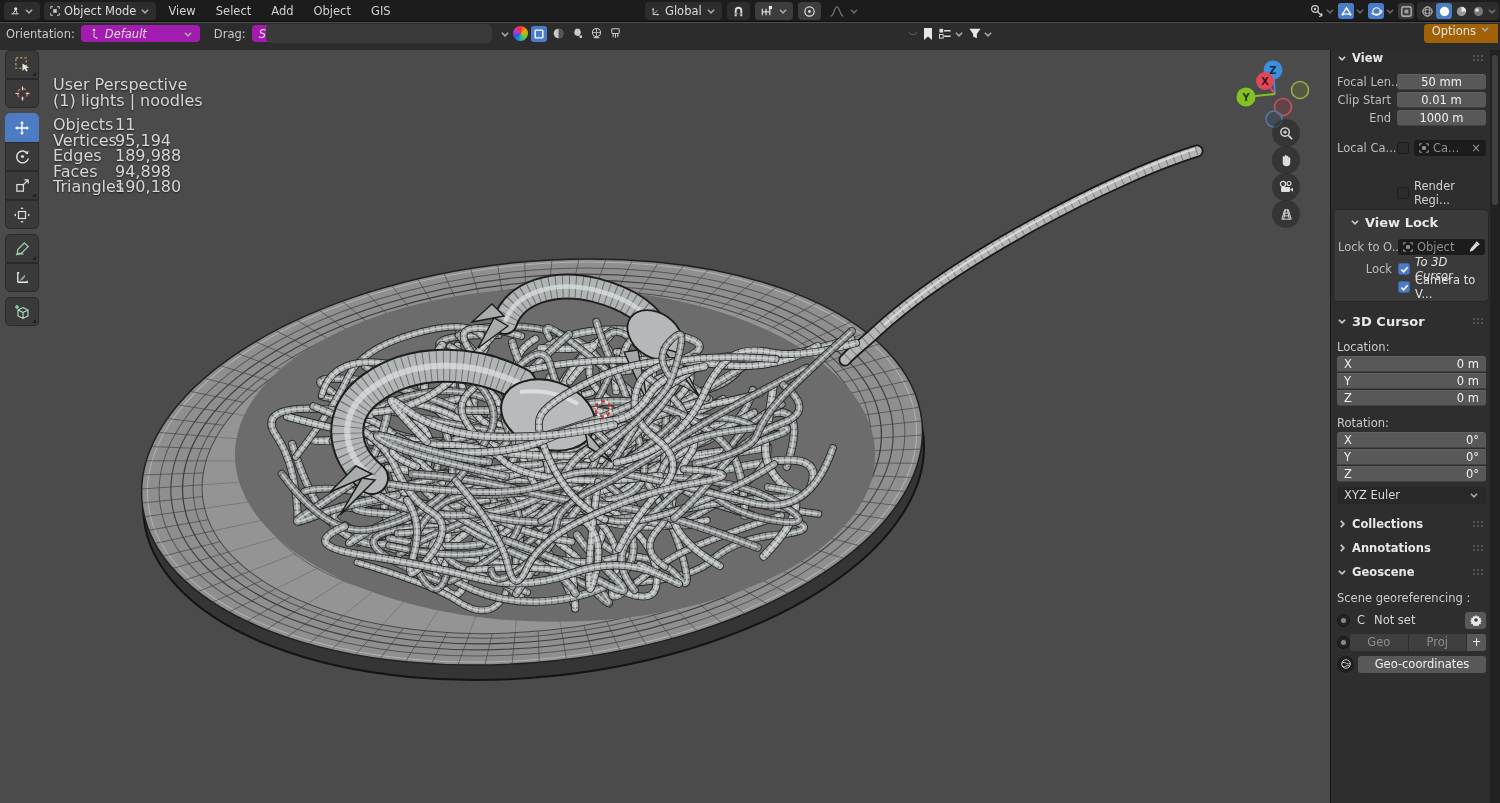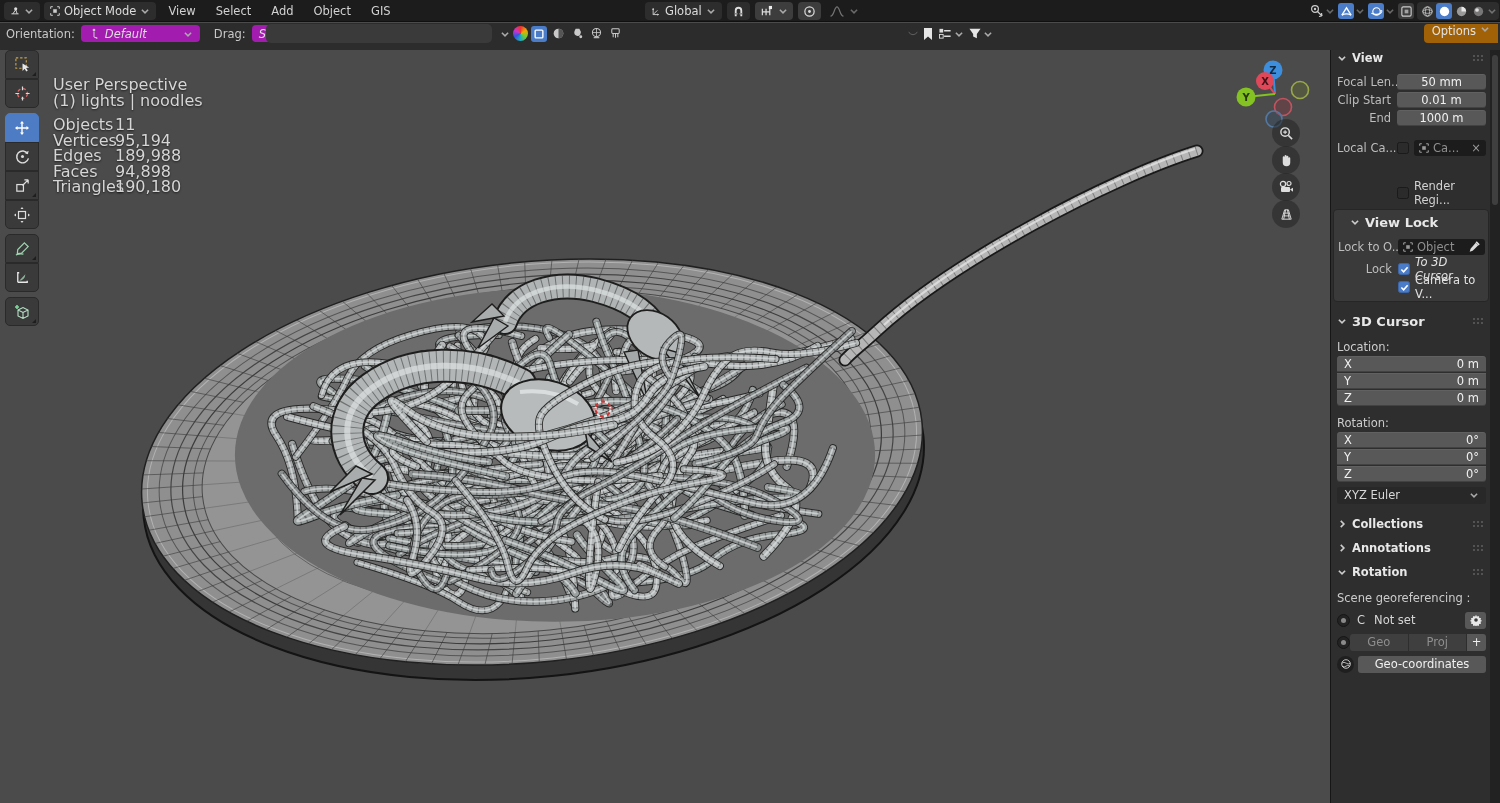--- a/index.html
+++ b/index.html
@@ -1267,21 +1267,21 @@
               <circle cx="6" cy="6" r="1"></circle>
               <circle cx="10" cy="6" r="1"></circle>
             </g>
           </svg>
       </div>
 
       <div class="sec-head" style="margin-top:6px;">
         <svg class="chev" width="9" height="9" viewBox="0 0 8 8">
             <path d="M1.5 3 L4 5.5 L6.5 3" stroke="#ccc" stroke-width="1.3" fill="none"></path>
           </svg>
-        <span style="font-weight:bold;font-size:11.5px;">Rotation</span>
+        <span style="font-weight:bold;font-size:11.5px;">Geoscene</span>
         <svg class="grip" width="14" height="8" viewBox="0 0 14 8">
             <g fill="#8a8a8a">
               <circle cx="2" cy="2" r="1"></circle>
               <circle cx="6" cy="2" r="1"></circle>
               <circle cx="10" cy="2" r="1"></circle>
               <circle cx="2" cy="6" r="1"></circle>
               <circle cx="6" cy="6" r="1"></circle>
               <circle cx="10" cy="6" r="1"></circle>
             </g>
           </svg>

